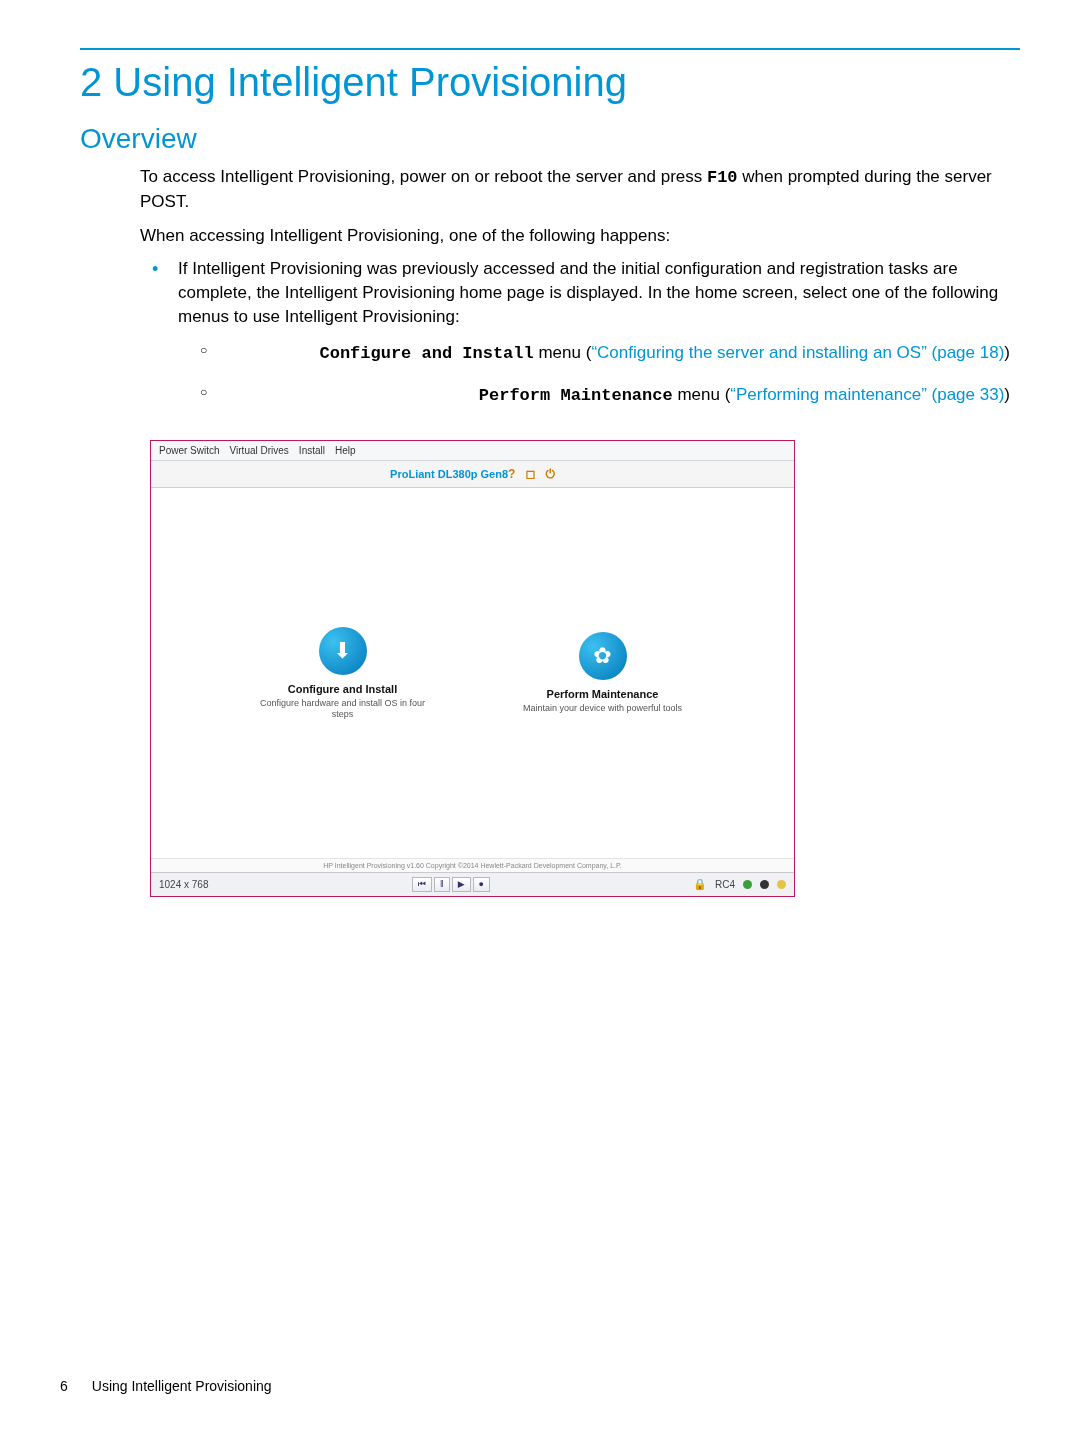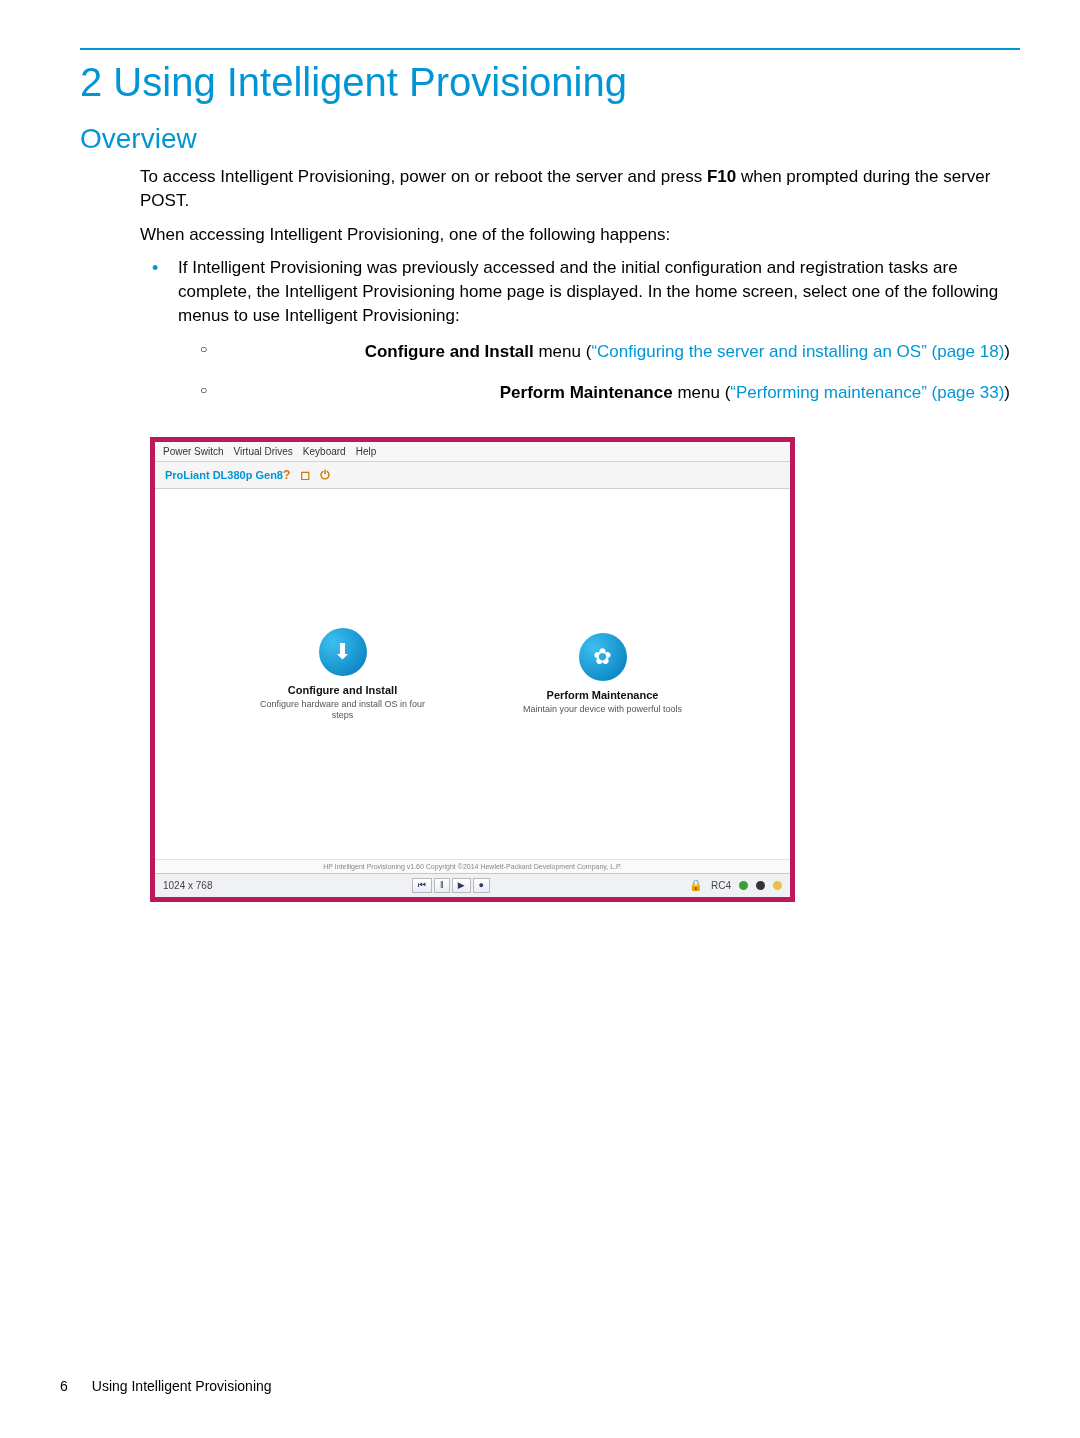--- a/index.html
+++ b/index.html
@@ -73,46 +73,46 @@
   }
   ul.circles > li::before {
     content: "○";
     position: absolute;
     left: 22px;
     top: 2px;
     color: #000;
     font-size: 12px;
   }
   .xref { color: #0096d6; }
-  .bold { font-weight: 700; }
+  .bold { font-weight: 700; font-family: Liberation Mono, monospace; }
 
   
   .screenshot {
     width: 645px;
     margin: 31px 0 14px 70px;
-    border: 5px solid #be185d;
+    border: 1px solid #be185d;
     background: #fff;
     font-size: 10px;
   }
   .ss-menubar {
     background: #f6f7f9;
     border-bottom: 1px solid #d4d4d4;
     padding: 4px 8px;
     display: flex;
     gap: 10px;
     color: #333;
     font-size: 10px;
   }
   .ss-title {
     background: #f5f5f5;
     border-bottom: 1px solid #d0d0d0;
     padding: 6px 10px;
     display: flex;
     align-items: center;
-    justify-content: flex-start;
+    justify-content: center;
     color: #0096d6;
     font-weight: 700;
     font-size: 11px;
   }
   .ss-title-icons {
     display: flex;
     gap: 10px;
     color: #cf7a00;
     font-size: 12px;
   }
@@ -229,21 +229,21 @@
           <span class="bold">Perform Maintenance</span><span> menu (</span><span class="xref">“Performing maintenance” (page 33)</span><span>)</span>
         </li>
       </ul>
     </li>
   </ul>
 
   <div class="screenshot">
     <div class="ss-menubar">
       <span>Power Switch</span>
       <span>Virtual Drives</span>
-      <span>Keyboard</span>
+      <span>Install</span>
       <span>Help</span>
     </div>
     <div class="ss-title">
       <span>ProLiant DL380p Gen8</span>
       <span class="ss-title-icons">
         <span class="ss-icon">?</span>
         <span class="ss-icon">◻</span>
         <span class="ss-icon">⏻</span>
       </span>
     </div>

